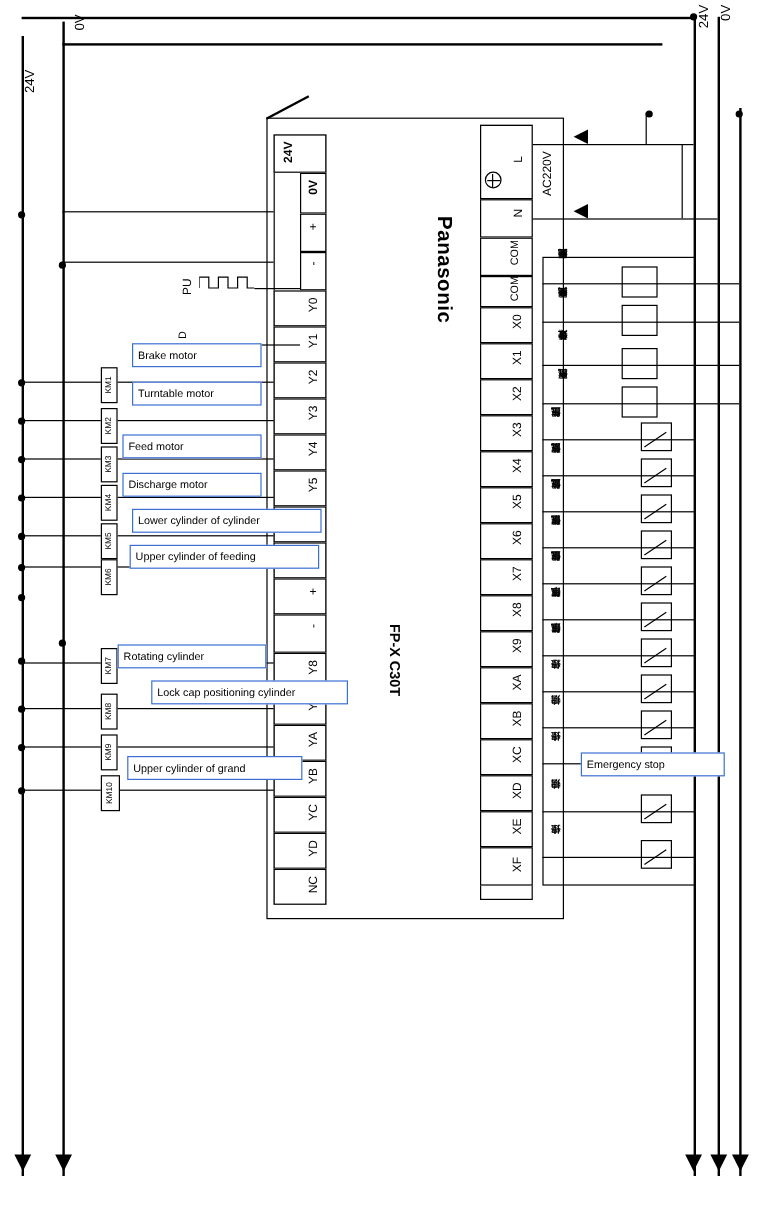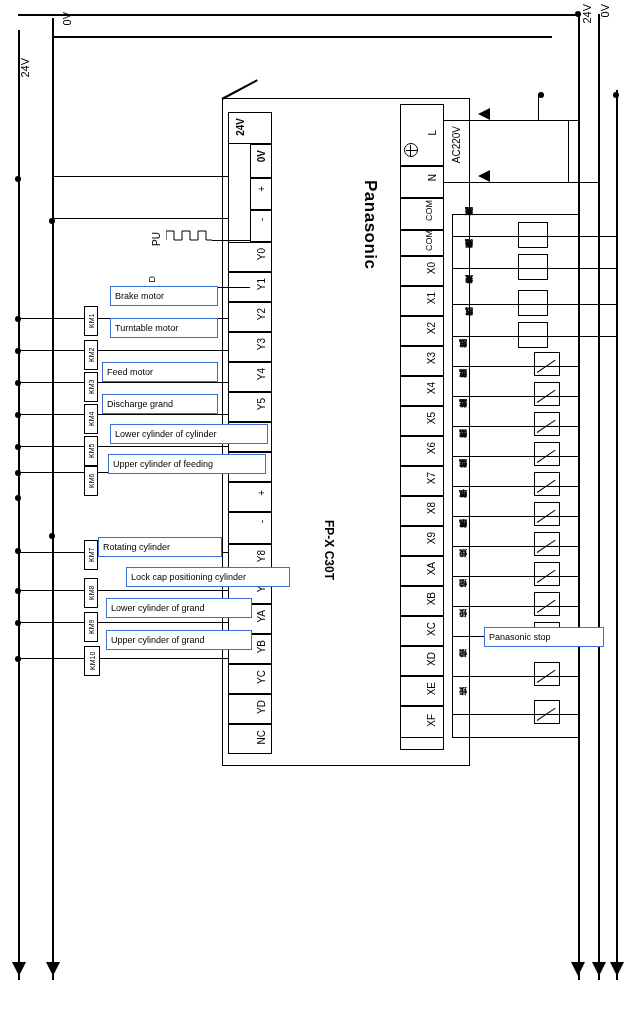--- a/index.html
+++ b/index.html
@@ -461,27 +461,26 @@
   <div class="wire wire-h" style="left:98px; top:622px; width:130px; height:1px;"></div>
   <div class="wire wire-h" style="left:18px; top:658px; width:66px; height:1px;"></div>
   <div class="wire wire-h" style="left:100px; top:658px; width:128px; height:1px;"></div>
 
   <div class="wire wire-h" style="left:52px; top:176px; width:176px; height:1px;"></div>
   <div class="wire wire-h" style="left:52px; top:218px; width:176px; height:1px;"></div>
 
   <div class="callout" style="left:110px; top:286px; width:108px; height:20px;">Brake motor</div>
   <div class="callout" style="left:110px; top:318px; width:108px; height:20px;">Turntable motor</div>
   <div class="callout" style="left:102px; top:362px; width:116px; height:20px;">Feed motor</div>
-  <div class="callout" style="left:102px; top:394px; width:116px; height:20px;">Discharge grand</div>
+  <div class="callout" style="left:102px; top:394px; width:116px; height:20px;">Discharge motor</div>
   <div class="callout" style="left:110px; top:424px; width:158px; height:20px;">Lower cylinder of cylinder</div>
   <div class="callout" style="left:108px; top:454px; width:158px; height:20px;">Upper cylinder of feeding</div>
   <div class="callout" style="left:98px; top:537px; width:124px; height:20px;">Rotating cylinder</div>
   <div class="callout" style="left:126px; top:567px; width:164px; height:20px;">Lock cap positioning cylinder</div>
-  <div class="callout" style="left:106px; top:598px; width:146px; height:20px;">Lower cylinder of grand</div>
   <div class="callout" style="left:106px; top:630px; width:146px; height:20px;">Upper cylinder of grand</div>
-  <div class="callout" style="left:484px; top:627px; width:120px; height:20px;">Panasonic stop</div>
+  <div class="callout" style="left:484px; top:627px; width:120px; height:20px;">Emergency stop</div>
 
   <div class="wire wire-h" style="left:580px; top:236px; width:36px; height:1px;"></div>
   <div class="wire wire-h" style="left:580px; top:268px; width:36px; height:1px;"></div>
   <div class="wire wire-h" style="left:580px; top:304px; width:36px; height:1px;"></div>
   <div class="wire wire-h" style="left:580px; top:336px; width:36px; height:1px;"></div>
 
 </div>
 
 </body></html>

